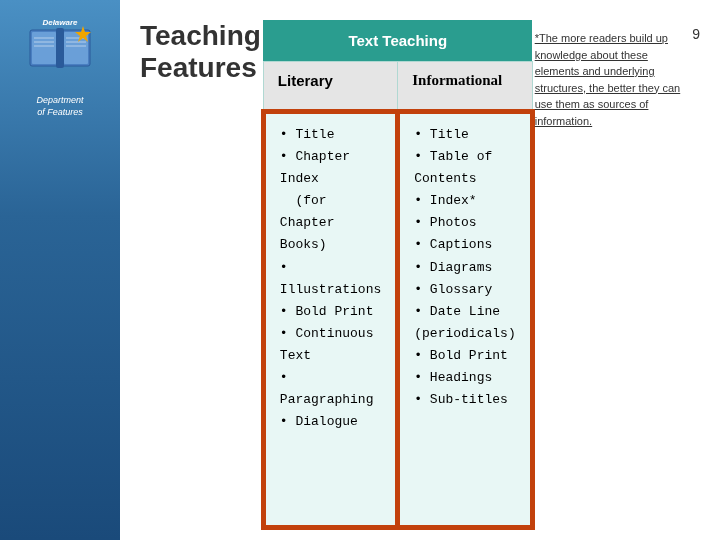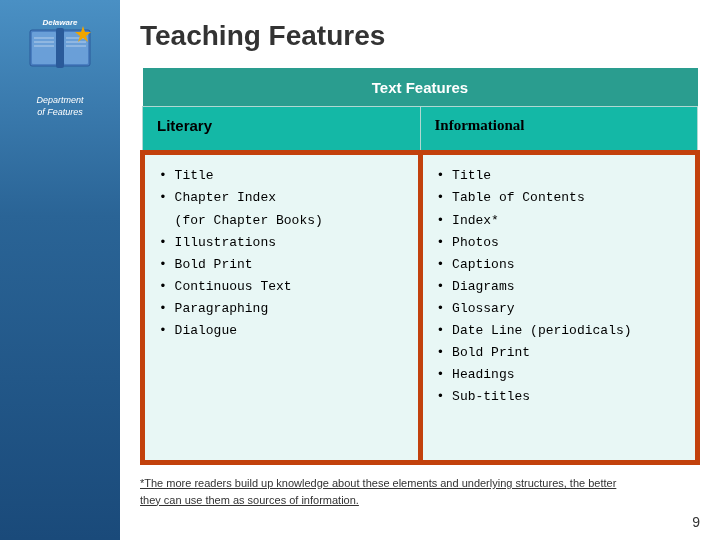--- a/index.html
+++ b/index.html
@@ -41,21 +41,21 @@
       margin-top: 20px;
       line-height: 1.3;
       font-style: italic;
     }
 
     
     .main {
       flex: 1;
       padding: 20px 20px 10px 20px;
       display: flex;
-      flex-direction: column;
+      flex-direction: row;
     }
 
     .page-title {
       font-size: 28px;
       font-weight: bold;
       color: #333;
       margin-bottom: 16px;
     }
 
     
@@ -68,21 +68,21 @@
     .header-row td {
       background: #2a9d8f;
       color: #fff;
       font-weight: bold;
       font-size: 15px;
       text-align: center;
       padding: 8px 10px;
     }
 
     .subheader-row td {
-      background: #14b8a6;
+      background: #e5e5e5;
       font-weight: bold;
       font-size: 15px;
       padding: 10px 14px;
       vertical-align: top;
       border: 1px solid #b0d8d2;
     }
 
     .content-row td {
       background: #e8f7f5;
       font-size: 13px;
@@ -140,21 +140,21 @@
     </div>
   </div>
 </div>
 
 <div class="main">
   <div class="page-title">Teaching Features</div>
 
   <table class="features-table">
     <tbody>
       <tr class="header-row">
-        <td colspan="2">Text Features</td>
+        <td colspan="2">Text Teaching</td>
       </tr>
       <tr class="subheader-row">
         <td style="width:50%;">Literary</td>
         <td style="width:50%;font-family:Liberation Serif, serif;">Informational</td>
       </tr>
       <tr class="content-row">
         <td>
           • Title<br>
           • Chapter Index<br>
           &nbsp;&nbsp;(for Chapter Books)<br>

